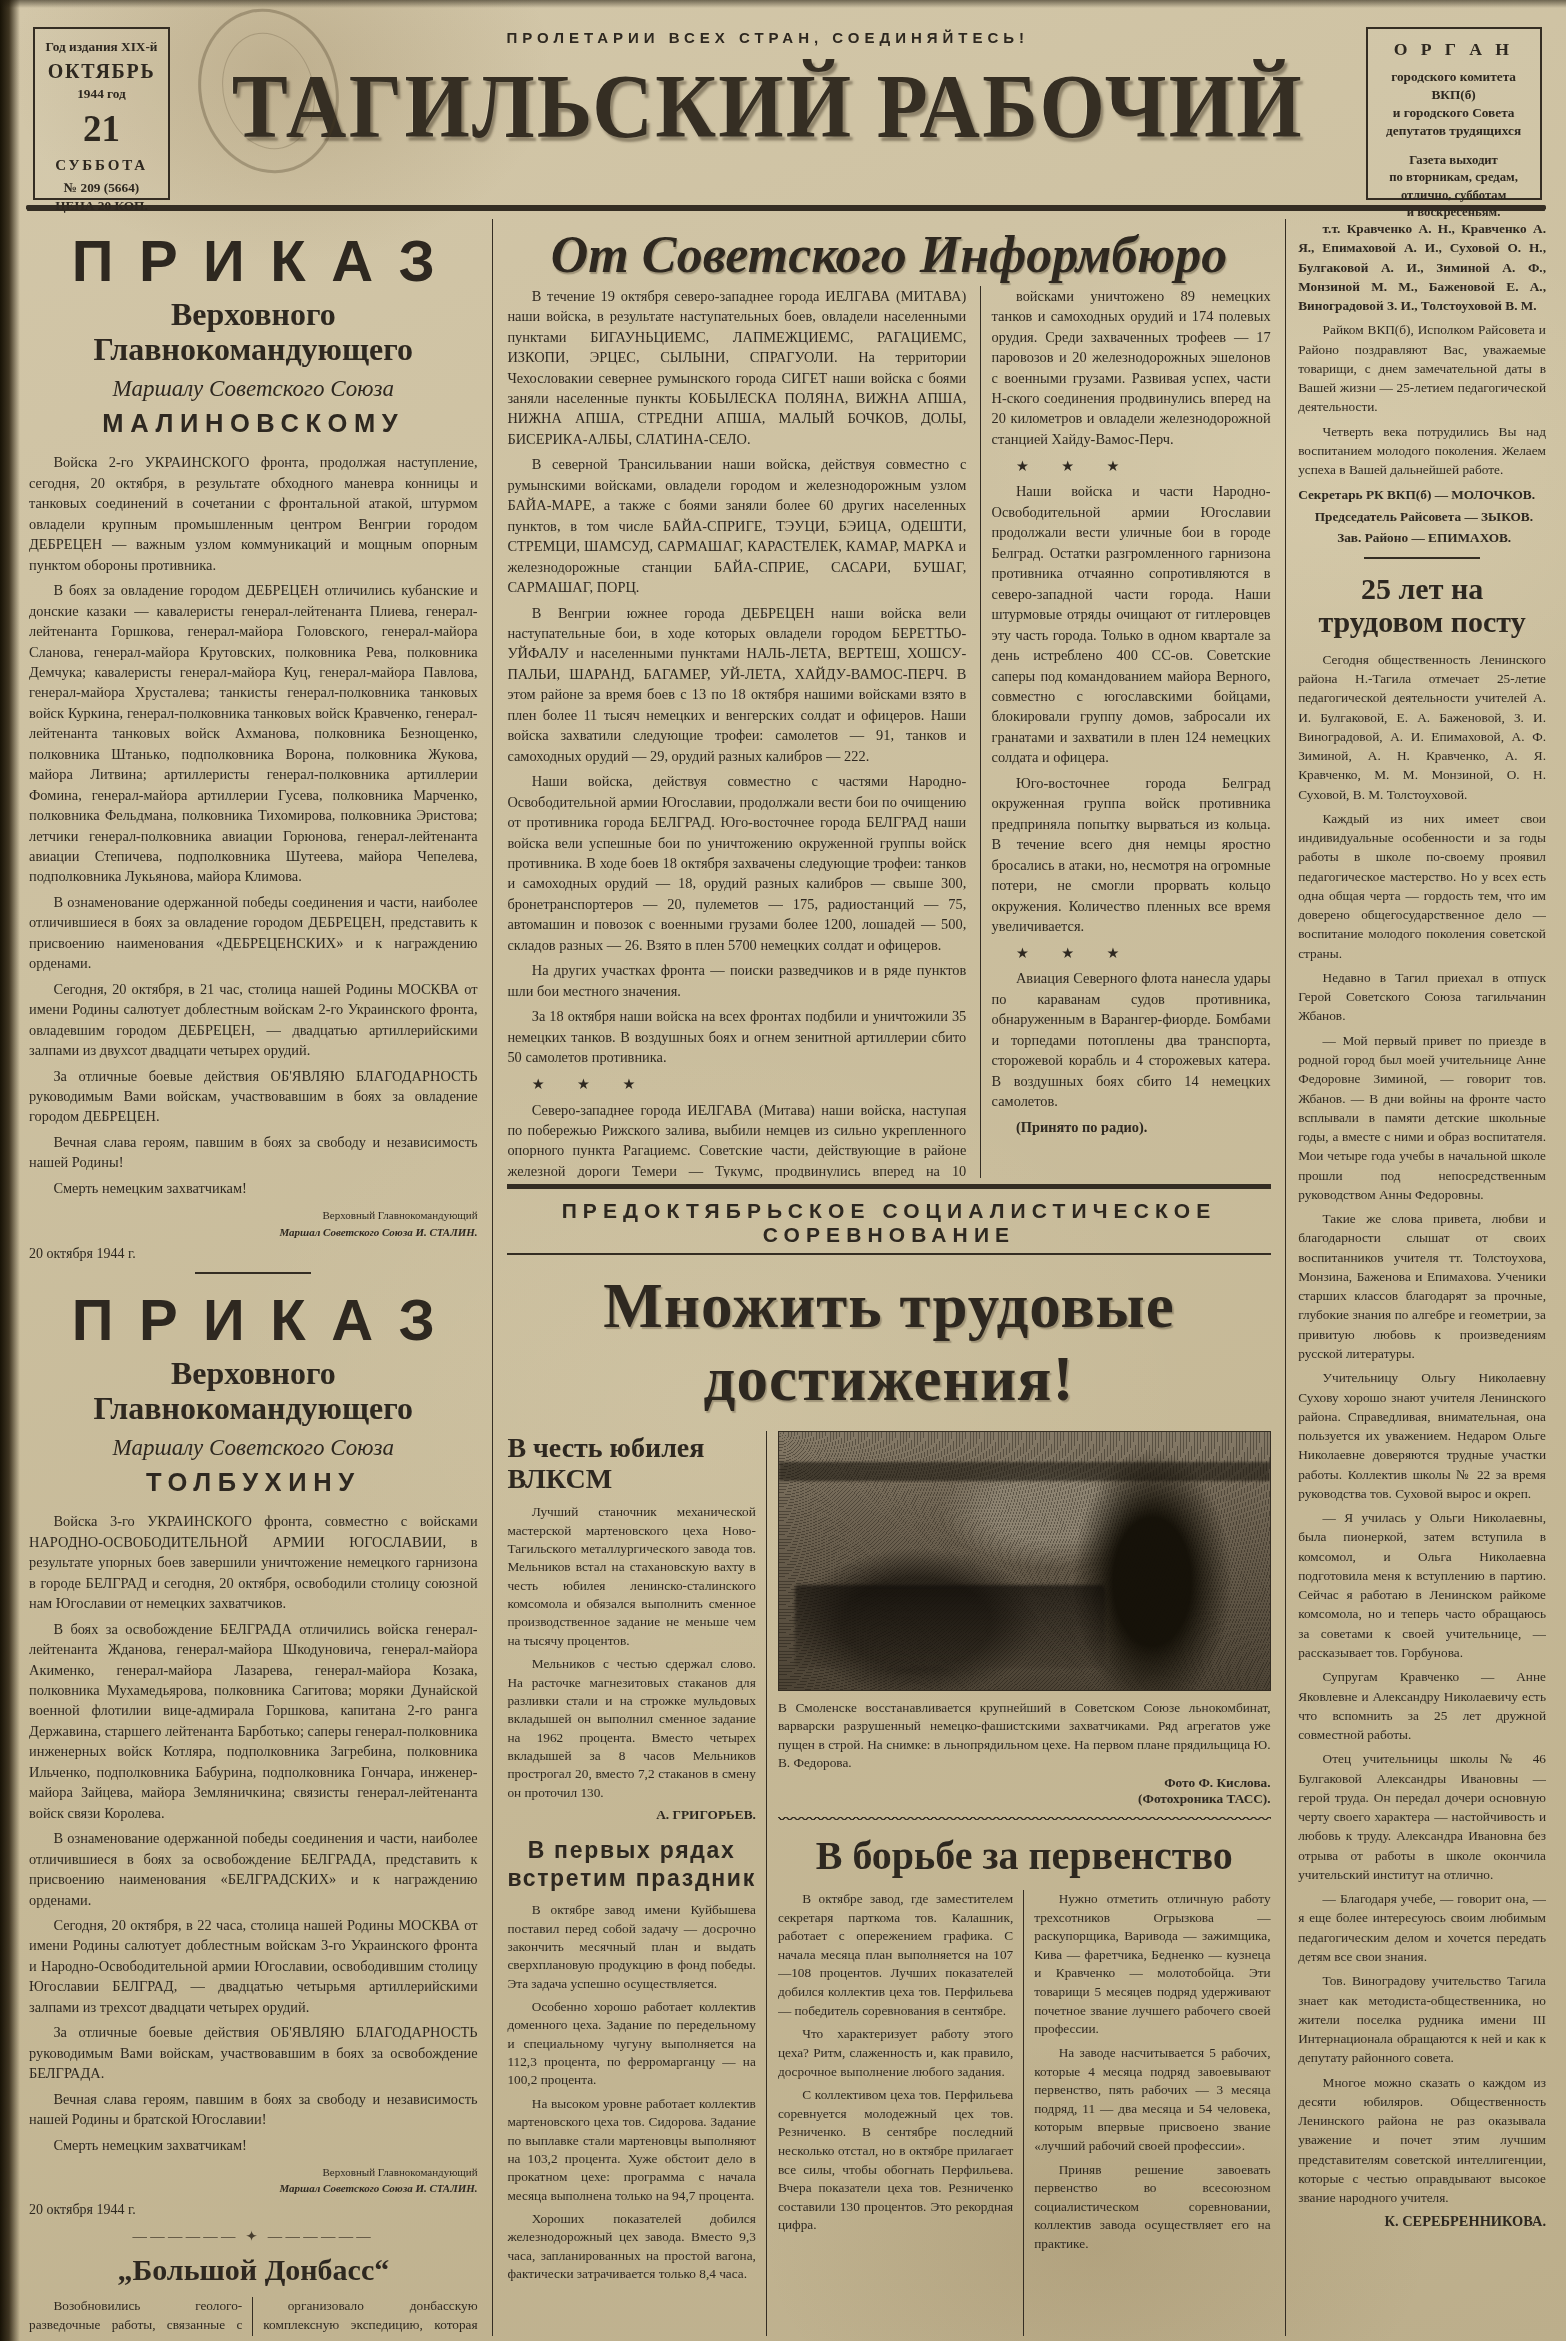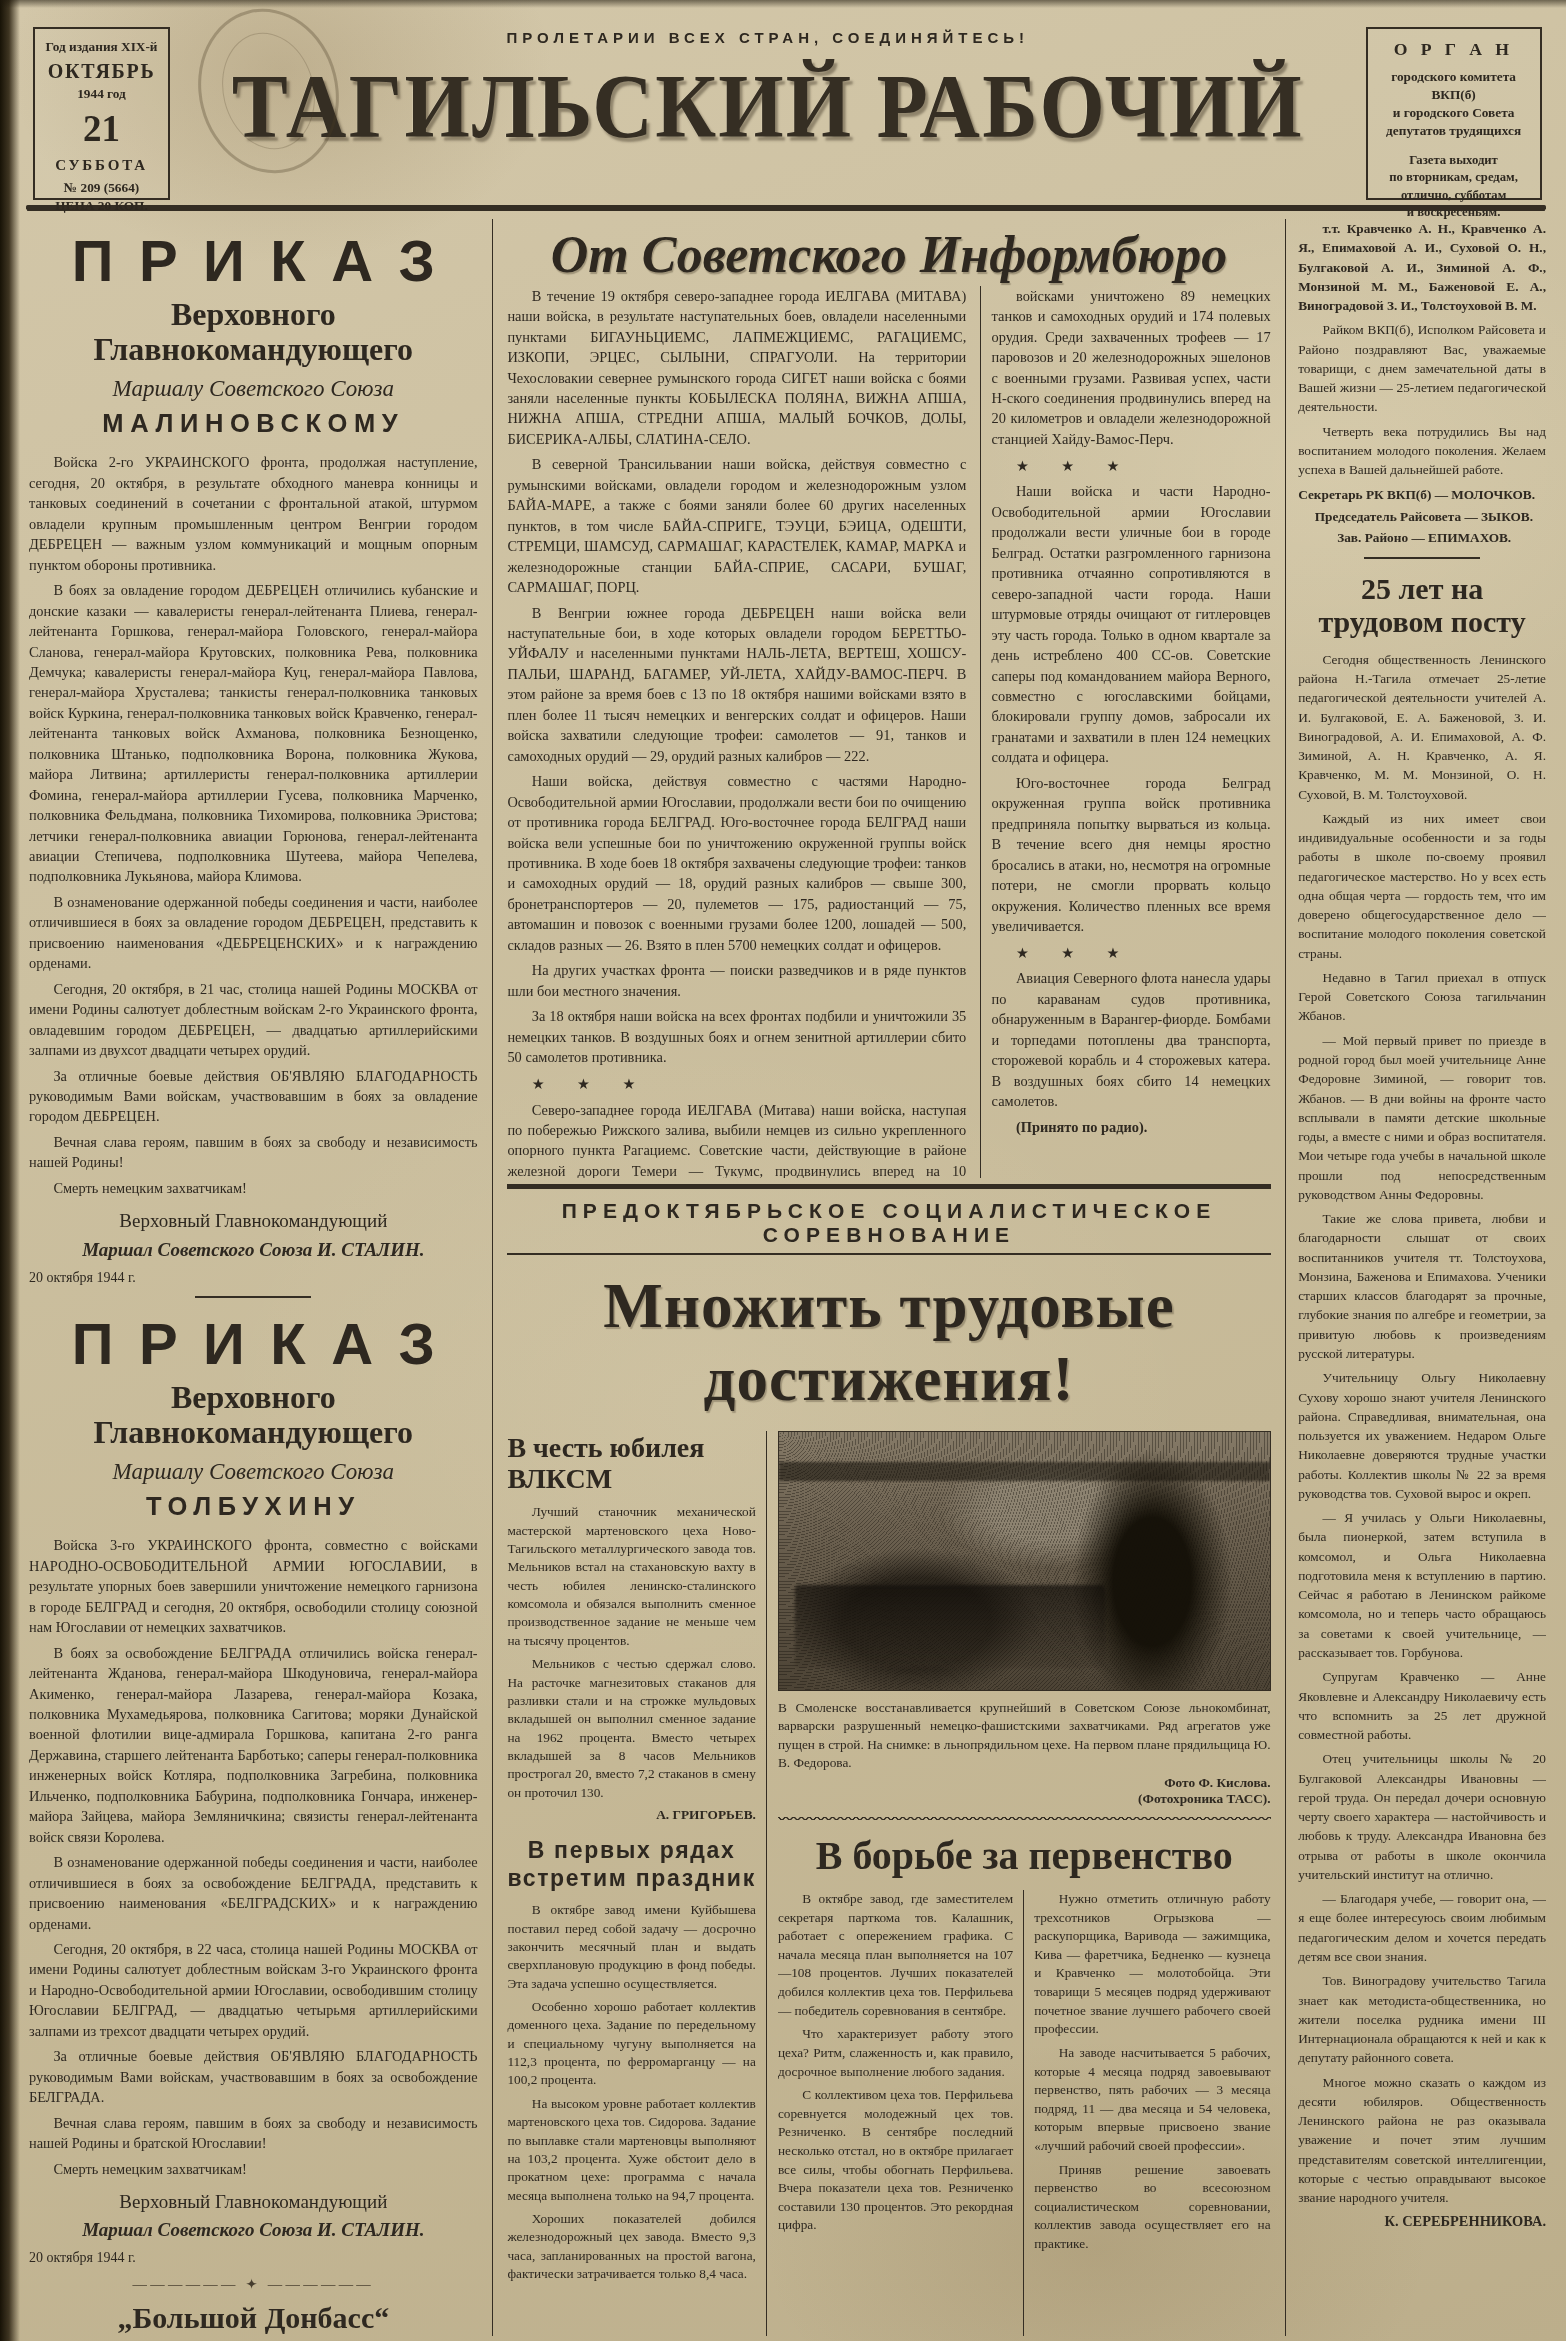--- a/index.html
+++ b/index.html
@@ -57,21 +57,21 @@
   [data-role="names"]{font-weight:bold; text-indent:0;}
 
   
   .order-kicker{font-family:"Liberation Sans","DejaVu Sans",sans-serif; font-weight:bold; font-size:58px;
     letter-spacing:25.5px; text-align:center; text-indent:25.5px; margin:7.8px 0 3.3px;}
   .order-subtitle{font-weight:bold; font-size:32px; text-align:center; line-height:1.1;}
   .order-addressee{font-style:italic; font-size:23px; text-align:center; margin-top:8.9px;}
   .order-addressee-name{font-family:"Liberation Sans","DejaVu Sans",sans-serif; font-weight:bold; font-size:25.5px;
     letter-spacing:6.6px; text-align:center; margin:6.6px 0 14.4px;}
   .order-body p.para{font-size:14.4px;}
-  .order-sig{margin-top:8.9px; text-align:center; font-size:19px; line-height:1.5;}
+  .order-sig{margin-top:8.9px; text-align:right; font-size:11px; line-height:1.5;}
   .order-sig-name{font-weight:bold; font-style:italic;}
   .order-date{font-size:14px; margin:5.5px 0 10px;}
   .order-rule{width:116px; border-top:2.8px solid var(--rule); margin:2.2px auto 12.2px;}
   .orn-divider{text-align:center; font-size:14.4px; letter-spacing:3.3px; margin:3.3px 0 7.8px; color:var(--ink-soft);}
 
   
   .donbass-title{font-weight:bold; font-size:30px; text-align:center; margin:3.3px 0 10px;}
   .donbass-cols{display:flex;}
   .donbass-col{width:50%; font-size:13.3px;}
   .donbass-col p.para{font-size:13.3px; line-height:1.4;}
@@ -344,21 +344,21 @@
         <h2 class="jub-title">25 лет на трудовом посту</h2>
         <div>
             <p class="para">Сегодня общественность Ленинского района Н.-Тагила отмечает 25-летие педагогической деятельности учителей А. И. Булгаковой, Е. А. Баженовой, З. И. Виноградовой, А. И. Епимаховой, А. Ф. Зиминой, А. Н. Кравченко, А. Я. Кравченко, М. М. Монзиной, О. Н. Суховой, В. М. Толстоуховой.</p>
             <p class="para">Каждый из них имеет свои индивидуальные особенности и за годы работы в школе по-своему проявил педагогическое мастерство. Но у всех есть одна общая черта — гордость тем, что им доверено общегосударственное дело — воспитание молодого поколения советской страны.</p>
             <p class="para">Недавно в Тагил приехал в отпуск Герой Советского Союза тагильчанин Жбанов.</p>
             <p class="para">— Мой первый привет по приезде в родной город был моей учительнице Анне Федоровне Зиминой, — говорит тов. Жбанов. — В дни войны на фронте часто всплывали в памяти детские школьные годы, а вместе с ними и образ воспитателя. Мои четыре года учебы в начальной школе прошли под непосредственным руководством Анны Федоровны.</p>
             <p class="para">Такие же слова привета, любви и благодарности слышат от своих воспитанников учителя тт. Толстоухова, Монзина, Баженова и Епимахова. Ученики старших классов благодарят за прочные, глубокие знания по алгебре и геометрии, за привитую любовь к произведениям русской литературы.</p>
             <p class="para">Учительницу Ольгу Николаевну Сухову хорошо знают учителя Ленинского района. Справедливая, внимательная, она пользуется их уважением. Недаром Ольге Николаевне доверяются трудные участки работы. Коллектив школы № 22 за время руководства тов. Суховой вырос и окреп.</p>
             <p class="para">— Я училась у Ольги Николаевны, была пионеркой, затем вступила в комсомол, и Ольга Николаевна подготовила меня к вступлению в партию. Сейчас я работаю в Ленинском райкоме комсомола, но и теперь часто обращаюсь за советами к своей учительнице, — рассказывает тов. Горбунова.</p>
             <p class="para">Супругам Кравченко — Анне Яковлевне и Александру Николаевичу есть что вспомнить за 25 лет дружной совместной работы.</p>
-            <p class="para">Отец учительницы школы № 20 Булгаковой Александры Ивановны — герой труда. Он передал дочери основную черту своего характера — настойчивость и любовь к труду. Александра Ивановна без отрыва от работы в школе окончила учительский институт на отлично.</p>
+            <p class="para">Отец учительницы школы № 46 Булгаковой Александры Ивановны — герой труда. Он передал дочери основную черту своего характера — настойчивость и любовь к труду. Александра Ивановна без отрыва от работы в школе окончила учительский институт на отлично.</p>
             <p class="para">— Благодаря учебе, — говорит она, — я еще более интересуюсь своим любимым педагогическим делом и хочется передать детям все свои знания.</p>
             <p class="para">Тов. Виноградову учительство Тагила знает как методиста-общественника, но жители поселка рудника имени III Интернационала обращаются к ней и как к депутату районного совета.</p>
             <p class="para">Многое можно сказать о каждом из десяти юбиляров. Общественность Ленинского района не раз оказывала уважение и почет этим лучшим представителям советской интеллигенции, которые с честью оправдывают высокое звание народного учителя.</p>
           </div>
         <div class="jub-sig">К. СЕРЕБРЕННИКОВА.</div>
       </article>
     </section>
   </main>
 </div>
 

